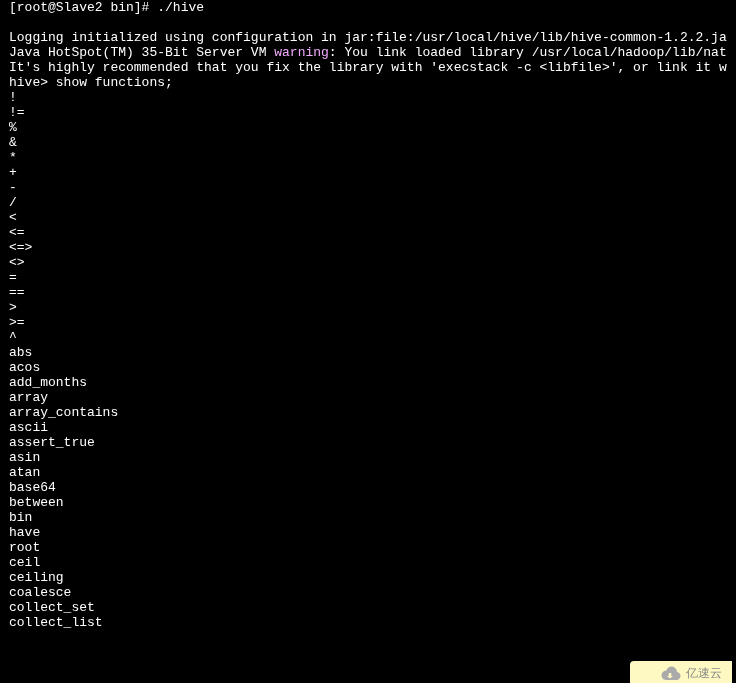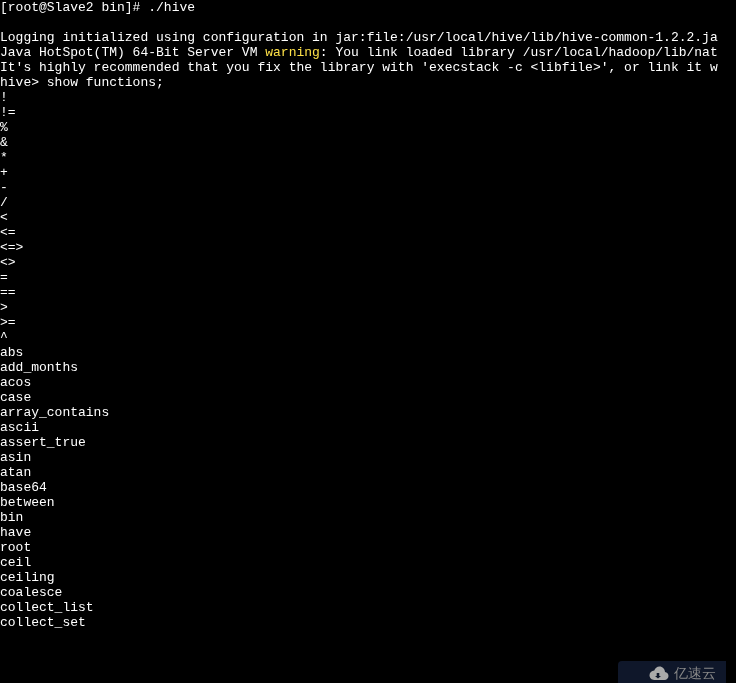--- a/index.html
+++ b/index.html
@@ -14,55 +14,55 @@
       font-size: 13px;
       line-height: 15px;
       width: 736px;
       height: 683px;
       overflow: hidden;
       position: relative;
       padding: 0;
       white-space: nowrap;
     }
     .terminal {
-      padding: 0 0;
+      padding: 0 9px;
     }
     .line {
       display: block;
       min-height: 15px;
     }
     .warning {
-      color: #fde047;
+      color: #f0abfc;
     }
     .watermark {
       position: absolute;
       bottom: 0;
-      right: 10px;
-      background: #0f172a;
+      right: 4px;
+      background: #fef9c3;
       padding: 4px 10px 2px 28px;
       border-top-left-radius: 4px;
       display: flex;
       align-items: center;
       gap: 4px;
       color: #888;
-      font-size: 14px;
+      font-size: 12px;
       font-family: sans-serif;
     }
     .cloud-svg {
       fill: #bbb;
     }
   </style>
 </head>
 <body>
 
 <div class="terminal">
   <span class="line">[root@Slave2 bin]# ./hive</span>
   <span class="line"></span>
   <span class="line">Logging initialized using configuration in jar:file:/usr/local/hive/lib/hive-common-1.2.2.ja</span>
-  <span class="line"><span>Java HotSpot(TM) 64-Bit Server VM </span><span class="warning">warning</span><span>: You link loaded library /usr/local/hadoop/lib/nat</span></span>
+  <span class="line"><span>Java HotSpot(TM) 35-Bit Server VM </span><span class="warning">warning</span><span>: You link loaded library /usr/local/hadoop/lib/nat</span></span>
   <span class="line">It's highly recommended that you fix the library with 'execstack -c &lt;libfile&gt;', or link it w</span>
   <span class="line">hive&gt; show functions;</span>
   <div id="functions-container">
       <span class="line">!</span>
       <span class="line">!=</span>
       <span class="line">%</span>
       <span class="line">&amp;</span>
       <span class="line">*</span>
       <span class="line">+</span>
       <span class="line">-</span>
@@ -70,38 +70,38 @@
       <span class="line">&lt;</span>
       <span class="line">&lt;=</span>
       <span class="line">&lt;=&gt;</span>
       <span class="line">&lt;&gt;</span>
       <span class="line">=</span>
       <span class="line">==</span>
       <span class="line">&gt;</span>
       <span class="line">&gt;=</span>
       <span class="line">^</span>
       <span class="line">abs</span>
+      <span class="line">acos</span>
       <span class="line">add_months</span>
-      <span class="line">acos</span>
-      <span class="line">case</span>
+      <span class="line">array</span>
       <span class="line">array_contains</span>
       <span class="line">ascii</span>
       <span class="line">assert_true</span>
       <span class="line">asin</span>
       <span class="line">atan</span>
       <span class="line">base64</span>
       <span class="line">between</span>
       <span class="line">bin</span>
       <span class="line">have</span>
       <span class="line">root</span>
       <span class="line">ceil</span>
       <span class="line">ceiling</span>
       <span class="line">coalesce</span>
+      <span class="line">collect_set</span>
       <span class="line">collect_list</span>
-      <span class="line">collect_set</span>
     </div>
 </div>
 
 <div class="watermark">
   <svg class="cloud-svg" width="24" height="16" viewBox="0 0 24 16">
     <path d="M19 7 c0-3-2.5-5.5-5.5-5.5 c-2.5 0-4.6 1.7-5.2 4 C5.5 5.7 3.5 7.8 3.5 10.3 c0 2.6 2.1 4.7 4.7 4.7 l10.3 0 c2.2 0 4-1.8 4-4 C22.5 8.8 21 7.2 19 7 z M15 11 l-3 2.5 l-3-2.5 l1.7 0 l0-3 l2.6 0 l0 3 z" fill="#aaa"></path>
   </svg>
   <span>亿速云</span>
 </div>
 

